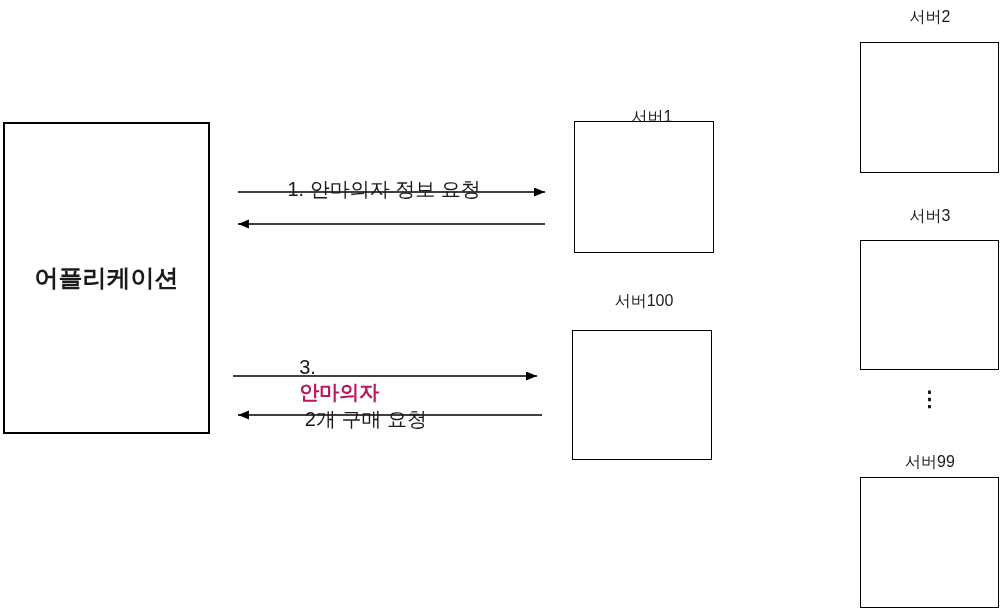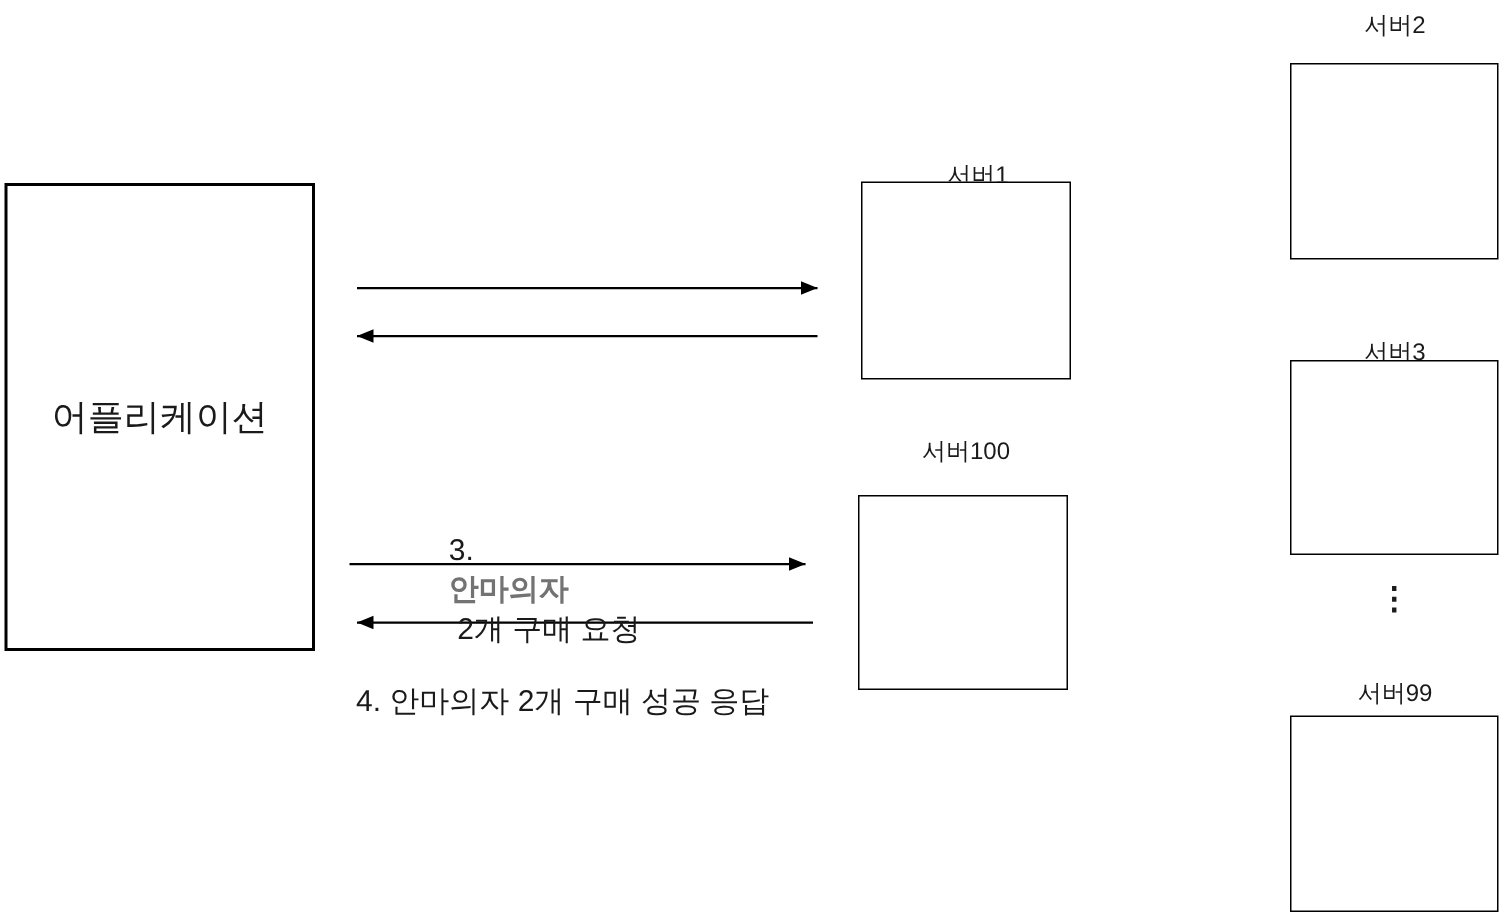--- a/index.html
+++ b/index.html
@@ -20,58 +20,58 @@
   .arrow-layer line { stroke: #000000; stroke-width: 1.5; }
   .box {
     position: absolute;
     background: #ffffff;
     box-sizing: border-box;
     border: 1.5px solid #000000;
   }
   .app-box {
     left: 3px; top: 122px; width: 207px; height: 312px;
     border-width: 2px;
-    display: flex; align-items: center; justify-content: center;
+    display: flex; align-items: center; justify-content: center; font-weight: bold;
   }
   .app-label { font-size: 24px; white-space: nowrap; }
   .server1-box   { left: 574px; top: 121px; width: 140px; height: 132px; }
   .server100-box { left: 572px; top: 330px; width: 140px; height: 130px; }
   .server2-box   { left: 860px; top: 42px;  width: 139px; height: 131px; }
   .server3-box   { left: 860px; top: 240px; width: 139px; height: 130px; }
   .server99-box  { left: 860px; top: 477px; width: 139px; height: 131px; }
   .server-title {
     position: absolute;
     transform: translateX(-50%);
     font-size: 16px;
     white-space: nowrap;
   }
   .server1-title   { left: 652px; top: 90px; margin-top: 17px; }
   .server100-title { left: 644px; top: 291px; }
   .server2-title   { left: 930px; top: 7px; }
-  .server3-title   { left: 930px; top: 206px; margin-top: 19px; }
+  .server3-title   { left: 930px; top: 206px; }
   .server99-title  { left: 930px; top: 452px; }
   .ellipsis {
     position: absolute;
     left: 930px; top: 387px;
     transform: translateX(-50%);
     font-size: 21px;
     font-weight: bold;
     letter-spacing: 1px;
   }
   .msg {
     position: absolute;
     transform: translateX(-50%);
     font-size: 20px;
     white-space: pre;
   }
   .msg-1 { left: 373px; top: 153px; }
   .msg-2 { left: 370px; top: 238px; }
   .msg-3 { left: 352px; top: 333px; }
   .msg-4 { left: 364px; top: 431px; }
-  .hl { color: #737373; font-weight: bold; }
+  .hl { color: #be185d; font-weight: bold; }
 </style>
 </head>
 <body>
 
 <div class="canvas">
 
   <svg class="arrow-layer" viewBox="0 0 1002 609" xmlns="http://www.w3.org/2000/svg">
     <defs>
       <marker id="ah" markerUnits="userSpaceOnUse" markerWidth="12" markerHeight="10" refX="11" refY="4.5" orient="auto">
         <path d="M0,0 L11,4.5 L0,9 Z" fill="#000000"></path>
@@ -97,27 +97,27 @@
   <div class="box server2-box"></div>
 
   <div class="server-title server3-title">서버3</div>
   <div class="box server3-box"></div>
 
   <div class="ellipsis">⋮</div>
 
   <div class="server-title server99-title">서버99</div>
   <div class="box server99-box"></div>
 
+  <div class="msg msg-1">
+    <span>1. 안마의자 정보 요청</span>
+    <span class="hl"></span>
+    <span></span>
+  </div>
 
 
   <div class="msg msg-3">
     <span>3. </span>
     <span class="hl">안마의자</span>
     <span> 2개 구매 요청</span>
   </div>
 
-  <div class="msg msg-4">
-    <span>4. 안마의자 2개 구매 성공 응답</span>
-    <span class="hl"></span>
-    <span></span>
-  </div>
 
 </div>
 
 </body></html>

